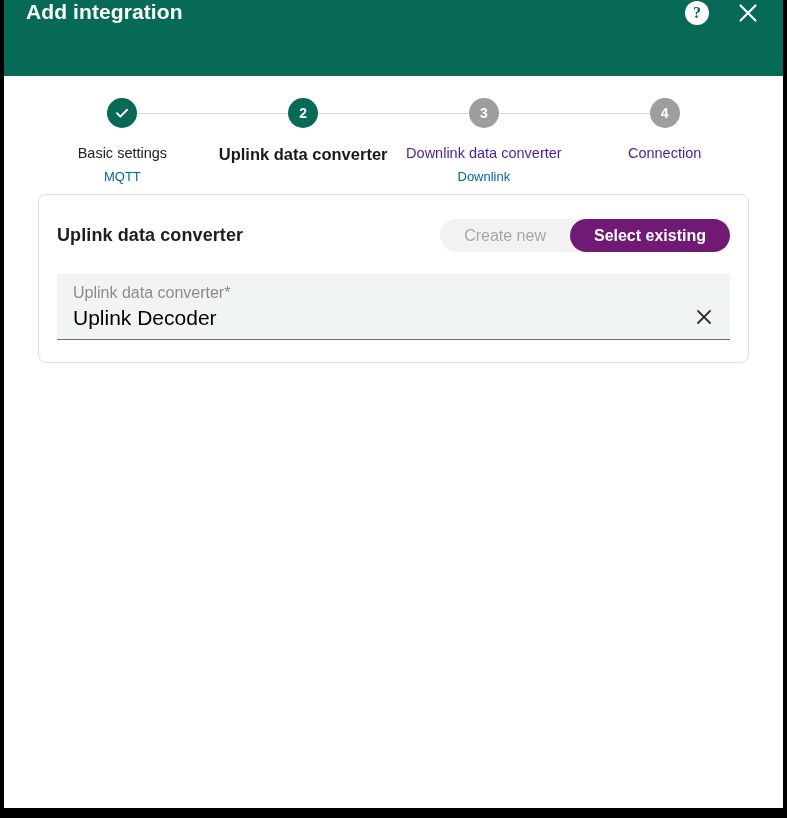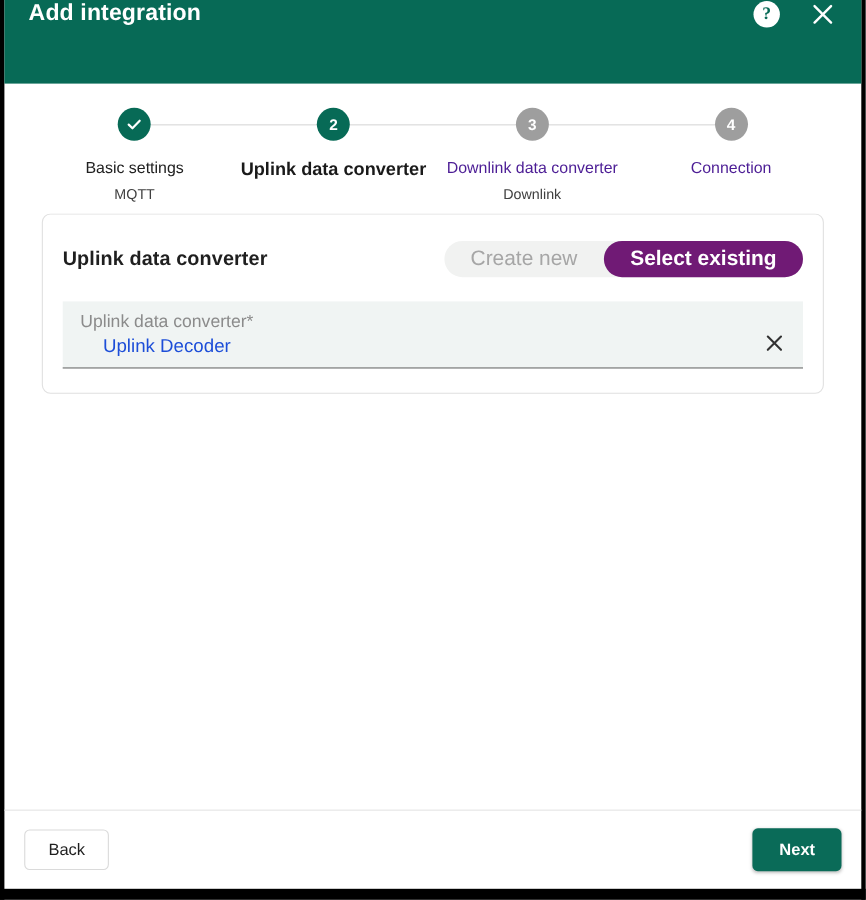--- a/index.html
+++ b/index.html
@@ -132,21 +132,21 @@
     color: #212121;
   }
   .step-label.strong {
     color: #1a1a1a;
     font-size: 16.5px;
     font-weight: bold;
   }
   .step-sub {
     margin-top: 8px;
     font-size: 13px;
-    color: #404040;
+    color: #0369a1;
     text-align: center;
     white-space: nowrap;
   }
 
   
   .content {
     flex: 1;
     padding: 0 34px;
     box-sizing: border-box;
     overflow: hidden;
@@ -178,21 +178,21 @@
     height: 33px;
     box-sizing: border-box;
   }
   .toggle-btn {
     height: 33px;
     padding: 0 24px;
     border-radius: 999px;
     display: flex;
     align-items: center;
     justify-content: center;
-    font-size: 19px;
+    font-size: 16px;
     color: #a6a6a6;
     cursor: pointer;
     box-sizing: border-box;
     white-space: nowrap;
   }
   .toggle-btn.selected {
     background: #701a75;
     color: #ffffff;
     font-weight: bold;
   }
@@ -208,24 +208,23 @@
     box-sizing: border-box;
     cursor: text;
   }
   .field-texts { display: flex; flex-direction: column; }
   .field-label {
     font-size: 16px;
     color: #8b8b8b;
     margin-bottom: 2px;
   }
   .field-value {
-    font-size: 17px;
-    color: #1d4ed8;
+    font-size: 21px;
+    color: #000000;
     line-height: 1.3;
-    text-align: center;
   }
   .field-clear {
     width: 24px;
     height: 24px;
     display: flex;
     align-items: center;
     justify-content: center;
     cursor: pointer;
     margin-bottom: 2px;
   }
@@ -337,18 +336,14 @@
         <div class="field-clear">
           <svg width="20" height="20" viewBox="0 0 20 20" aria-hidden="true">
             <path d="M4 4 L16 16 M16 4 L4 16" stroke="#333333" stroke-width="1.9" stroke-linecap="round"></path>
           </svg>
         </div>
       </div>
 
     </div>
   </div>
 
-  <div class="footer">
-    <button class="btn-back">Back</button>
-    <button class="btn-next">Next</button>
-  </div>
 
 </div>
 
 </body></html>

